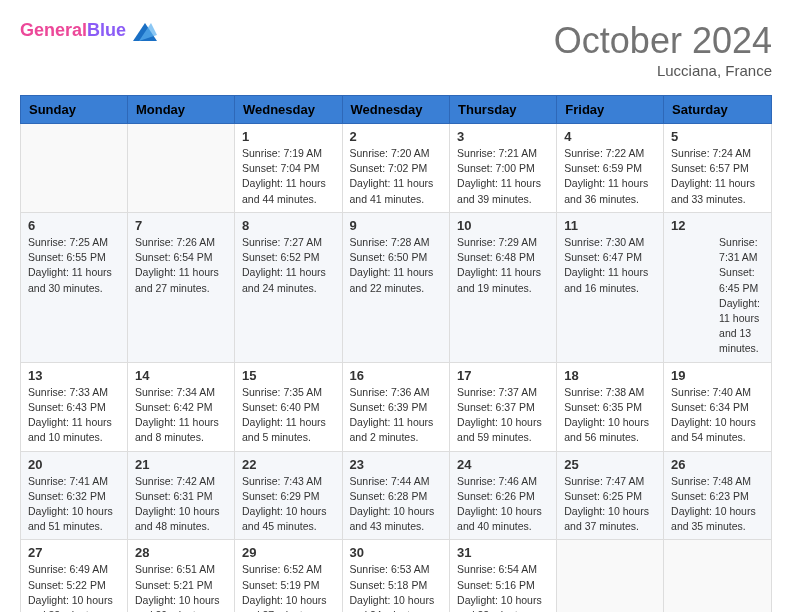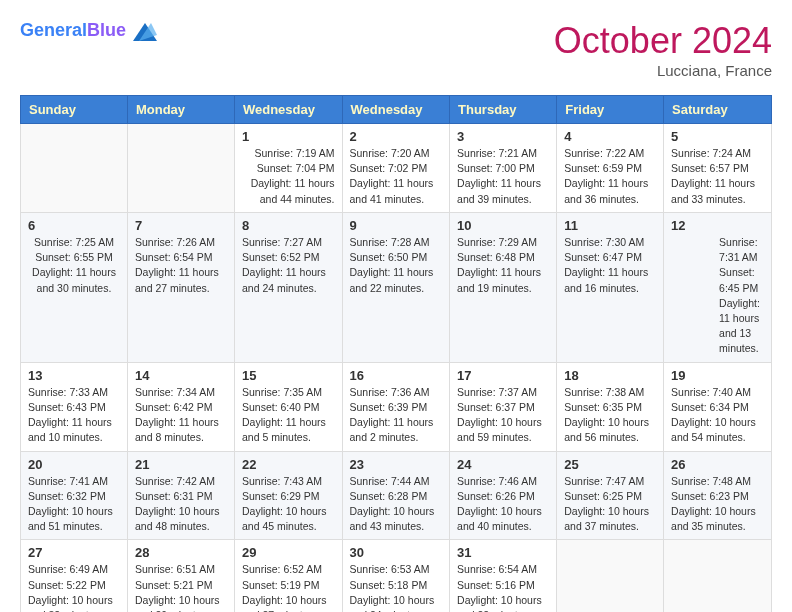--- a/index.html
+++ b/index.html
@@ -19,34 +19,34 @@
     .logo {
       display: flex;
       align-items: center;
     }
     .title-block {
       text-align: right;
     }
     .month-title {
       font-size: 36px;
       font-weight: 300;
-      color: #be185d;
+      color: #737373;
     }
     .location-title {
       font-size: 15px;
       color: #555;
     }
     .calendar {
       width: 100%;
       border-collapse: collapse;
       border: 1px solid #ccc;
     }
     .calendar th {
       background-color: #3a7fd5;
-      color: #fef9c3;
+      color: #000000;
       text-align: left;
       padding: 6px 8px;
       font-size: 13px;
       font-weight: bold;
       border: 1px solid #2e68b8;
     }
     .calendar td {
       vertical-align: top;
       padding: 5px 7px;
       border: 1px solid #ddd;
@@ -77,21 +77,21 @@
       background: #f9f9f9 !important;
     }
   </style>
 </head>
 <body>
 
 <div class="header">
   <div class="logo">
     <div style="display:flex; align-items:center;">
       <div style="position:relative; margin-right:4px;">
-        <span style="font-size:18px; font-weight:bold; color:#3b82f6;">General</span><span style="font-size:18px; font-weight:bold; color:#8b5cf6;">Blue</span>
+        <span style="font-size:18px; font-weight:bold; color:#ec4899;">General</span><span style="font-size:18px; font-weight:bold; color:#8b5cf6;">Blue</span>
         <svg width="24" height="18" viewBox="0 0 24 18" style="display:inline-block; vertical-align:middle; margin-left:2px;">
           <polygon points="0,18 12,0 24,18" fill="#1a6fc4"></polygon>
           <polygon points="6,18 18,0 24,12" fill="#5aaff0" opacity="0.7"></polygon>
         </svg>
       </div>
     </div>
   </div>
   <div class="title-block">
     <div class="month-title">October 2024</div>
     <div class="location-title">Lucciana, France</div>
@@ -109,21 +109,21 @@
         <th>Friday</th>
         <th>Saturday</th>
       </tr>
   </thead>
   <tbody id="calendar-body">
   <tr>
         <td class="empty-cell"></td>
         <td class="empty-cell"></td>
         <td>
           <span class="day-num">1</span>
-          <div class="day-info" style="white-space: pre-line; text-align: right;">Sunrise: 7:19 AM
+          <div class="day-info" style="white-space: pre-line;">Sunrise: 7:19 AM
 Sunset: 7:04 PM
 Daylight: 11 hours and 44 minutes.</div>
         </td>
         <td>
           <span class="day-num">2</span>
           <div class="day-info" style="white-space: pre-line;">Sunrise: 7:20 AM
 Sunset: 7:02 PM
 Daylight: 11 hours and 41 minutes.</div>
         </td>
         <td>
@@ -141,21 +141,21 @@
         <td>
           <span class="day-num">5</span>
           <div class="day-info" style="white-space: pre-line;">Sunrise: 7:24 AM
 Sunset: 6:57 PM
 Daylight: 11 hours and 33 minutes.</div>
         </td>
       </tr>
       <tr>
         <td>
           <span class="day-num">6</span>
-          <div class="day-info" style="white-space: pre-line; text-align: center;">Sunrise: 7:25 AM
+          <div class="day-info" style="white-space: pre-line;">Sunrise: 7:25 AM
 Sunset: 6:55 PM
 Daylight: 11 hours and 30 minutes.</div>
         </td>
         <td>
           <span class="day-num">7</span>
           <div class="day-info" style="white-space: pre-line;">Sunrise: 7:26 AM
 Sunset: 6:54 PM
 Daylight: 11 hours and 27 minutes.</div>
         </td>
         <td>

